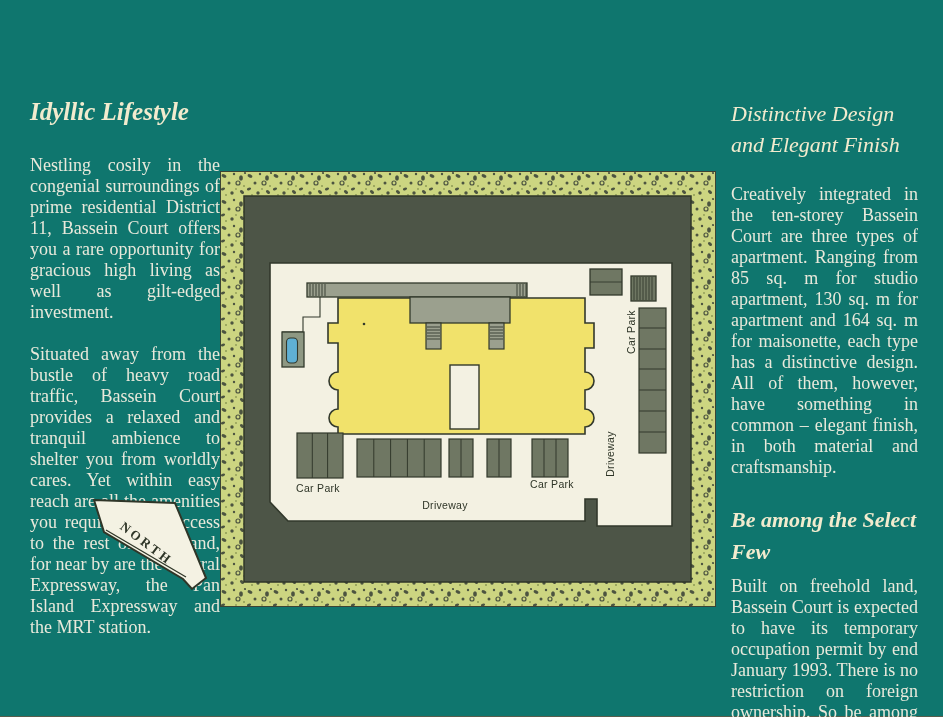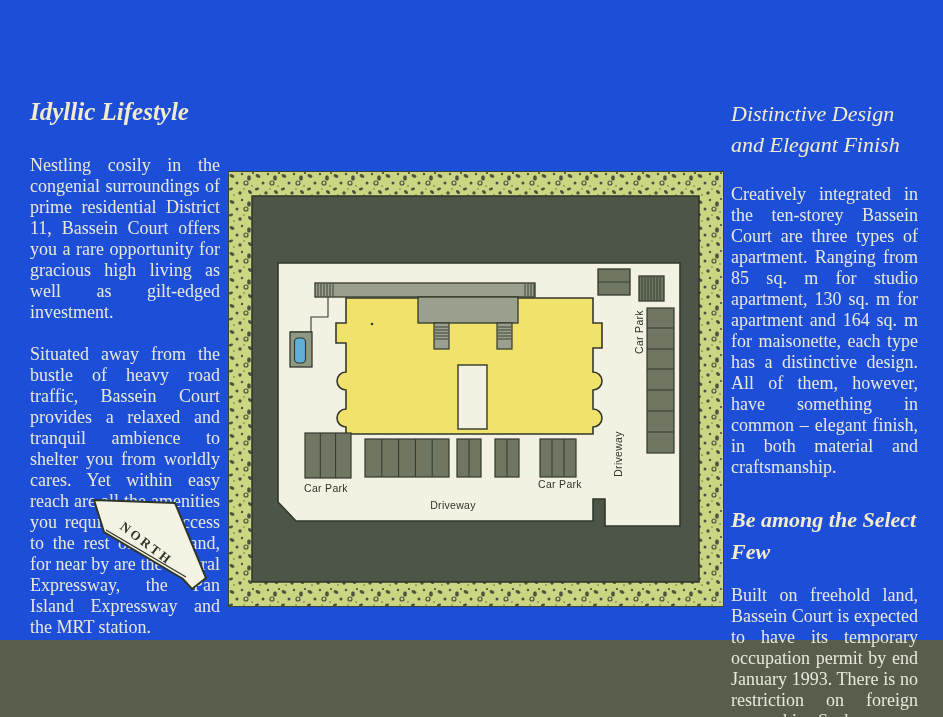--- a/index.html
+++ b/index.html
@@ -1,37 +1,37 @@
 <!DOCTYPE html>
 <html><head>
 <meta charset="utf-8">
 <style>
   html,body{margin:0;padding:0;}
   body{width:943px;height:717px;overflow:hidden;background:#575e4c;}
-  .page{position:relative;width:943px;height:640px;background:#1d4ed8;
+  .page{position:relative;width:943px;height:716px;background:#0f766e;
         font-family:"Liberation Serif",serif;}
   
   .col{position:absolute;color:#e9e9db;}
   .col-left{left:30px;top:98px;width:190px;}
   .col-right{left:731px;top:98px;width:187px;}
   h1.script{font-style:italic;font-weight:bold;color:#f2ebce;
             font-size:25px;line-height:1.15;margin:0 0 28px 0;}
   h2.script{font-style:italic;font-weight:normal;color:#f2ebce;
             font-size:22px;line-height:31px;margin:0 0 24px 0;}
   h3.script{font-style:italic;font-weight:bold;color:#f2ebce;
-            font-size:22px;line-height:32px;margin:26px 0 17px 0;}
+            font-size:22px;line-height:32px;margin:26px 0 8px 0;}
   .col p{font-size:18px;line-height:21px;text-align:justify;margin:0 0 21px 0;}
   .col p:last-child{margin-bottom:0;}
   
   .site-title{position:absolute;left:220px;top:94px;width:496px;
               text-align:center;font-style:italic;font-weight:bold;
               font-size:52px;letter-spacing:1px;word-spacing:20px;
               color:#e7c74b;font-family:"Liberation Serif",serif;}
   
-  .plan-wrap{position:absolute;left:228px;top:171px;width:496px;height:436px;}
+  .plan-wrap{position:absolute;left:220px;top:171px;width:496px;height:436px;}
   .plan-wrap svg{display:block;}
   
   .north-wrap{position:absolute;left:80px;top:487px;width:140px;height:115px;}
   .plan-label{font-family:"Liberation Sans",sans-serif;font-size:10.5px;
               fill:#2e3527;letter-spacing:.3px;}
   .north-text{font-family:"Liberation Serif",serif;font-size:13px;
               letter-spacing:3px;fill:#2f3628;font-weight:bold;}
 </style>
 </head>
 <body>

